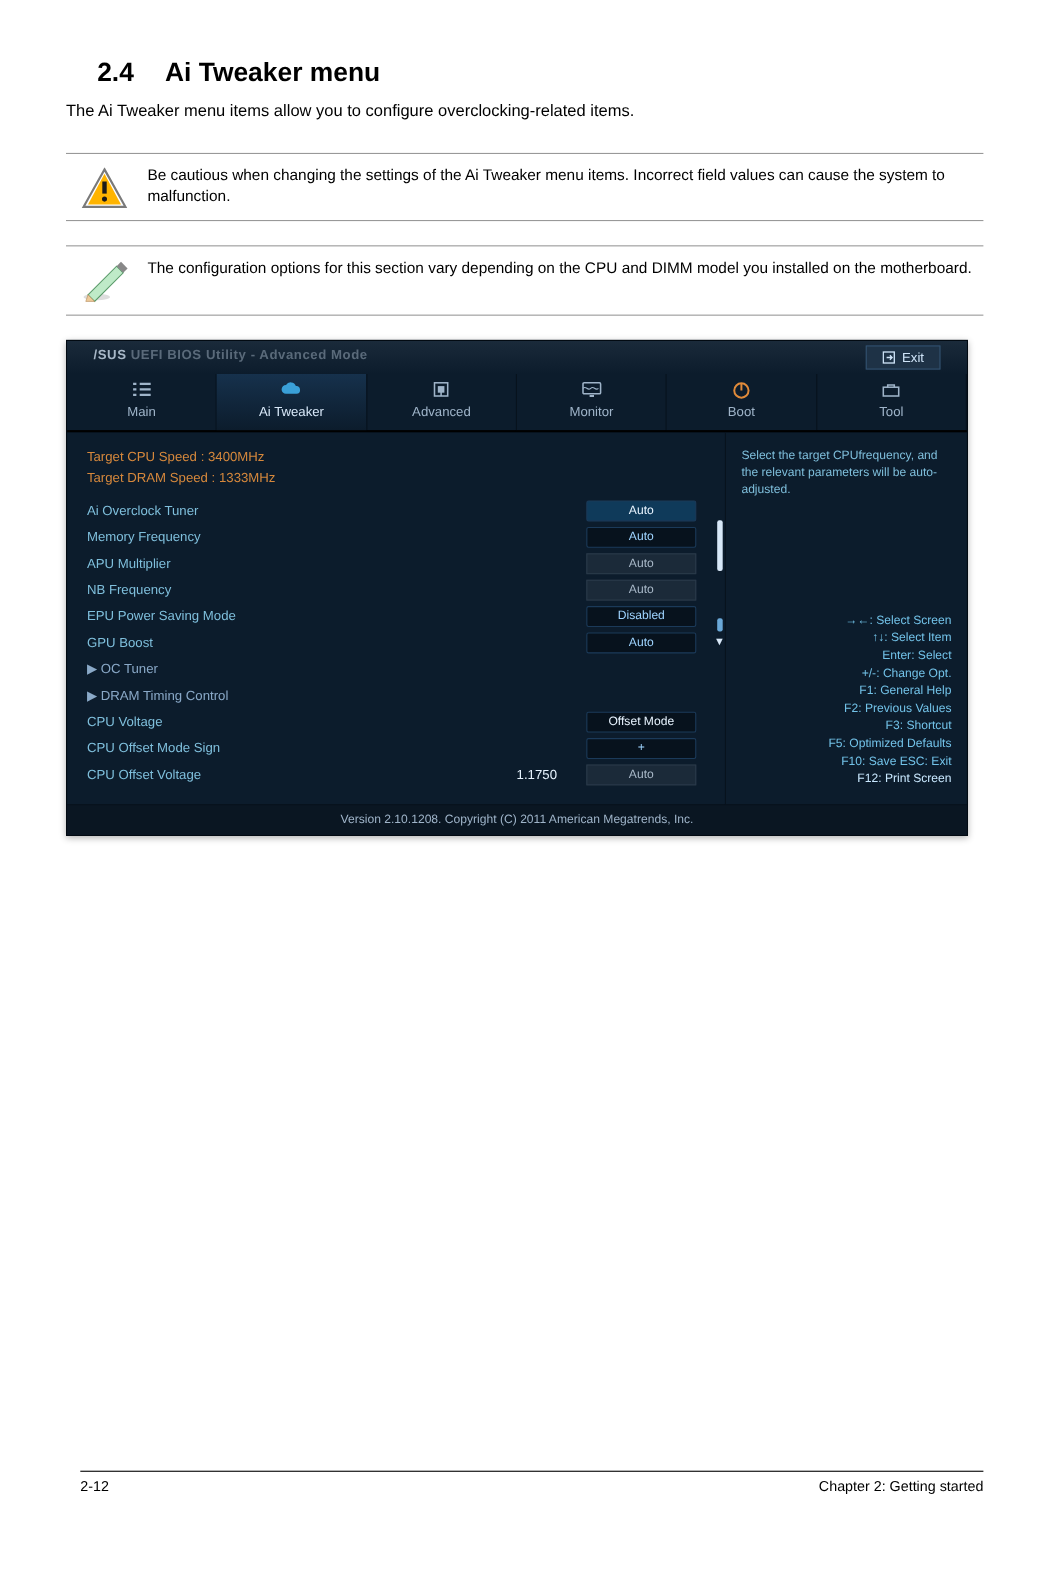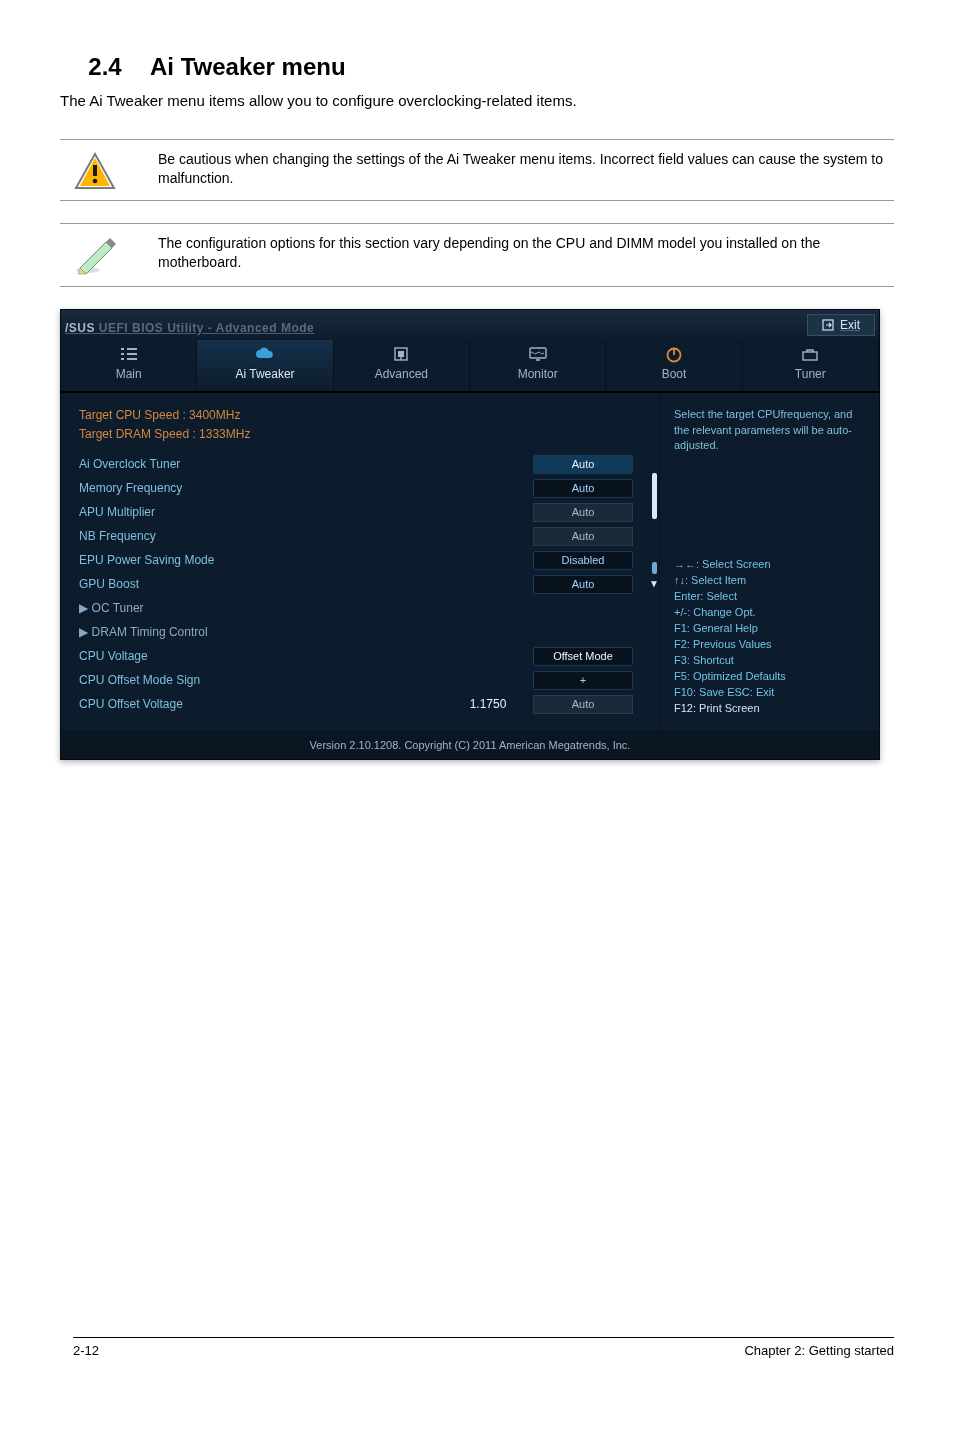--- a/index.html
+++ b/index.html
@@ -38,41 +38,39 @@
     display: flex;
     justify-content: center;
     align-items: flex-start;
     padding-top: 2px;
   }
   .note-text {
     flex: 1;
     font-size: 14px;
     padding-left: 4px;
     padding-right: 10px;
-    margin-left: 24px;
   }
   
   .bios {
     width: 820px;
     margin: 10px 0 0 0;
     background: #0c1c2c;
     color: #c9d6e3;
     font-family: "Arial Narrow", Arial, sans-serif;
     font-size: 12px;
     border: 1px solid #020a12;
     box-shadow: 0 2px 6px rgba(0,0,0,0.3);
   }
   .bios-top {
     display: flex;
     justify-content: space-between;
-    align-items: flex-end;
+    align-items: flex-start;
     background: linear-gradient(#1a2a3a,#0c1c2c);
-    padding: 4px 4px;
+    padding: 4px 24px;
     color: #4c5c6c;
-    text-decoration: underline;
   }
   .bios-brand { font-weight: bold; letter-spacing: 0.5px; color:#5a6a7a;}
   .bios-brand .asus { color:#a8b8c8; }
   .bios-exit {
     background: #1e3246;
     color: #cfe4f8;
     padding: 2px 14px;
     border: 1px solid #31506f;
     font-size: 12px;
     display:flex; align-items:center; gap:6px;
@@ -121,21 +119,21 @@
     padding: 1px 0;
     border-radius: 2px;
     background: #07121d;
     border: 1px solid #1b3a59;
     color:#9fd4ff;
   }
   .pill.hl { background:#0f3a5a; color:#e8f4ff;}
   .pill.flat { background:#1b2a39; border-color:#2a3a4a; color:#a8b8c8; border-radius:0;}
   .pill.white { color:#e8f4ff; }
   .info-row { color:#d6883c; font-size:12px; margin-bottom:2px;}
-  .help-block { color:#72c2e8; line-height:1.45;}
+  .help-block { color:#72c2e8; line-height:1.45;text-align:right;}
   .help-block .hl { color:#c9e8ff;}
   .help-top { margin-bottom: 40px; min-height:70px;}
   .bios-mid { display:flex; }
   .bios-scroll { width:10px; display:flex; flex-direction:column; align-items:center; padding-top:80px;}
   .scroll-thumb { width:5px; height:46px; background:#d8e8f8; border-radius:2px; margin-bottom:3px;}
   .scroll-arrow { color:#d8e8f8; font-size:10px;}
   .bios-footer {
     text-align: center;
     color: #9fb4c9;
     font-size: 11px;
@@ -238,21 +236,21 @@
             <circle cx="9" cy="9" r="6.5" fill="none" stroke="#e08a3a" stroke-width="1.8"></circle>
             <path d="M9 3v6" stroke="#e08a3a" stroke-width="1.8"></path>
           </svg>
         <span>Boot</span>
       </div>
       <div class="bios-tab">
         <svg class="ticon" width="20" height="16">
             <rect x="3" y="6" width="14" height="8" fill="none" stroke="#9fb4c9" stroke-width="1.4"></rect>
             <path d="M7 6v-2h6v2" stroke="#9fb4c9" stroke-width="1.4" fill="none"></path>
           </svg>
-        <span>Tuner</span>
+        <span>Tool</span>
       </div>
     </div>
 
     <div class="bios-mid">
       <div class="bios-left">
         <div class="info-row">Target CPU Speed : 3400MHz</div>
         <div class="info-row" style="margin-bottom:10px;">Target DRAM Speed : 1333MHz</div>
 
         <div class="setting-row">
           <span class="setting-label">Ai Overclock Tuner</span>

